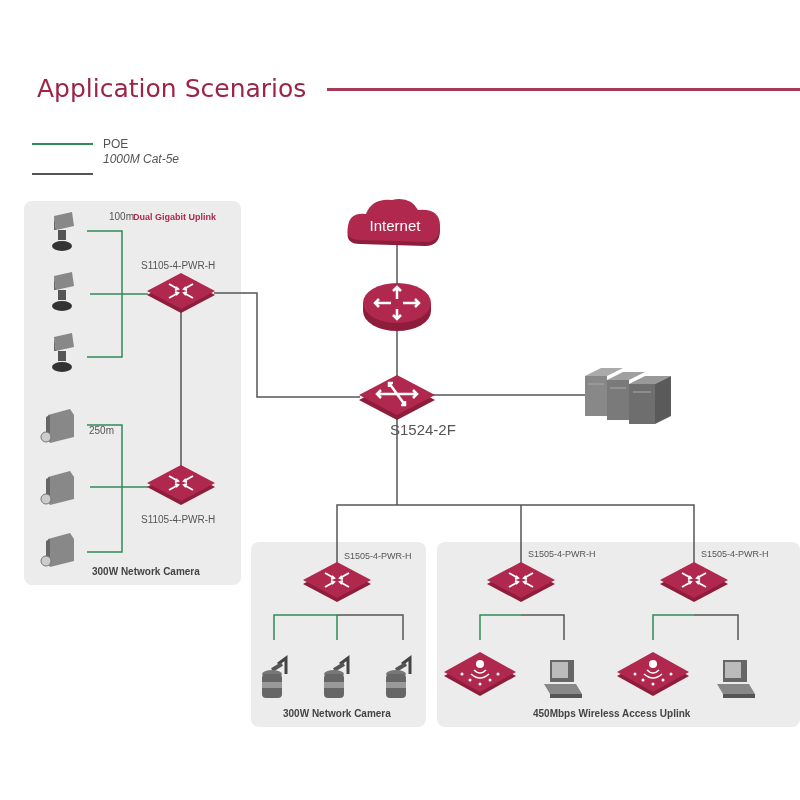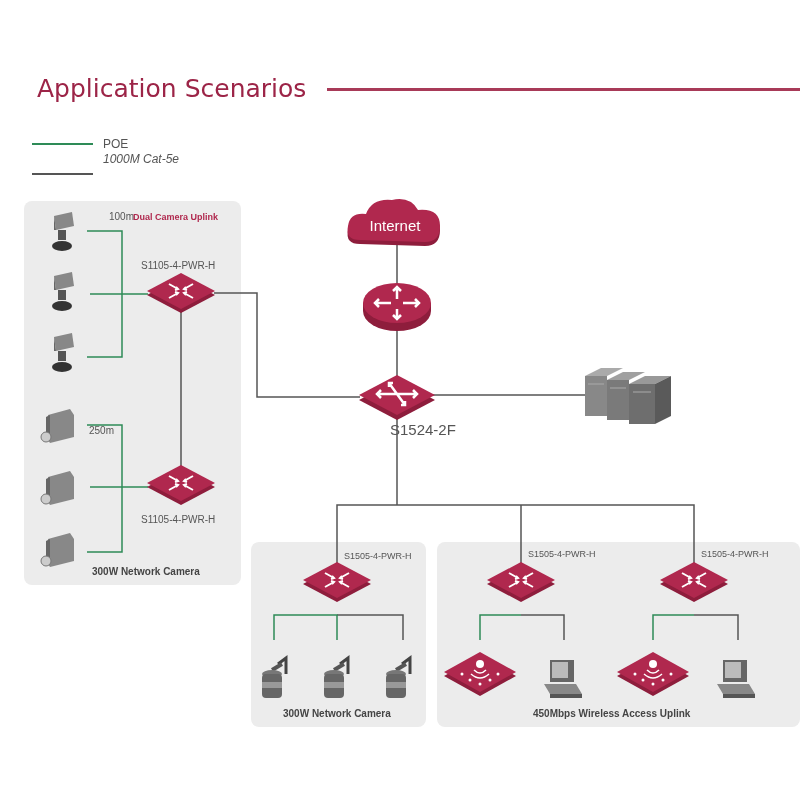--- a/index.html
+++ b/index.html
@@ -157,21 +157,21 @@
   <use href="#ptz" transform="translate(396,680)"></use>
 
   <use href="#ap" transform="translate(480,672)"></use>
   <use href="#pc" transform="translate(562,680)"></use>
   <use href="#ap" transform="translate(653,672)"></use>
   <use href="#pc" transform="translate(735,680)"></use>
 </svg>
 
 <div class="lbl" style="left:390px;top:421px;font-size:15px;">S1524-2F</div>
 <div class="lbl" style="left:89px;top:211px;margin-left:20px;">100m</div>
-<div class="lbl-red" style="left:133px;top:212px;font-size:9px;">Dual Camera Uplink</div>
+<div class="lbl-red" style="left:133px;top:212px;font-size:9px;">Dual Gigabit Uplink</div>
 <div class="lbl" style="left:141px;top:260px;">S1105-4-PWR-H</div>
 <div class="lbl" style="left:89px;top:425px;">250m</div>
 <div class="lbl" style="left:141px;top:514px;">S1105-4-PWR-H</div>
 <div class="lbl-bold" style="left:92px;top:566px;">300W Network Camera</div>
 
 <div class="lbl" style="left:344px;top:551px;font-size:9px;">S1505-4-PWR-H</div>
 <div class="lbl" style="left:528px;top:549px;font-size:9px;">S1505-4-PWR-H</div>
 <div class="lbl" style="left:701px;top:549px;font-size:9px;">S1505-4-PWR-H</div>
 
 <div class="lbl-bold" style="left:283px;top:708px;">300W Network Camera</div>

